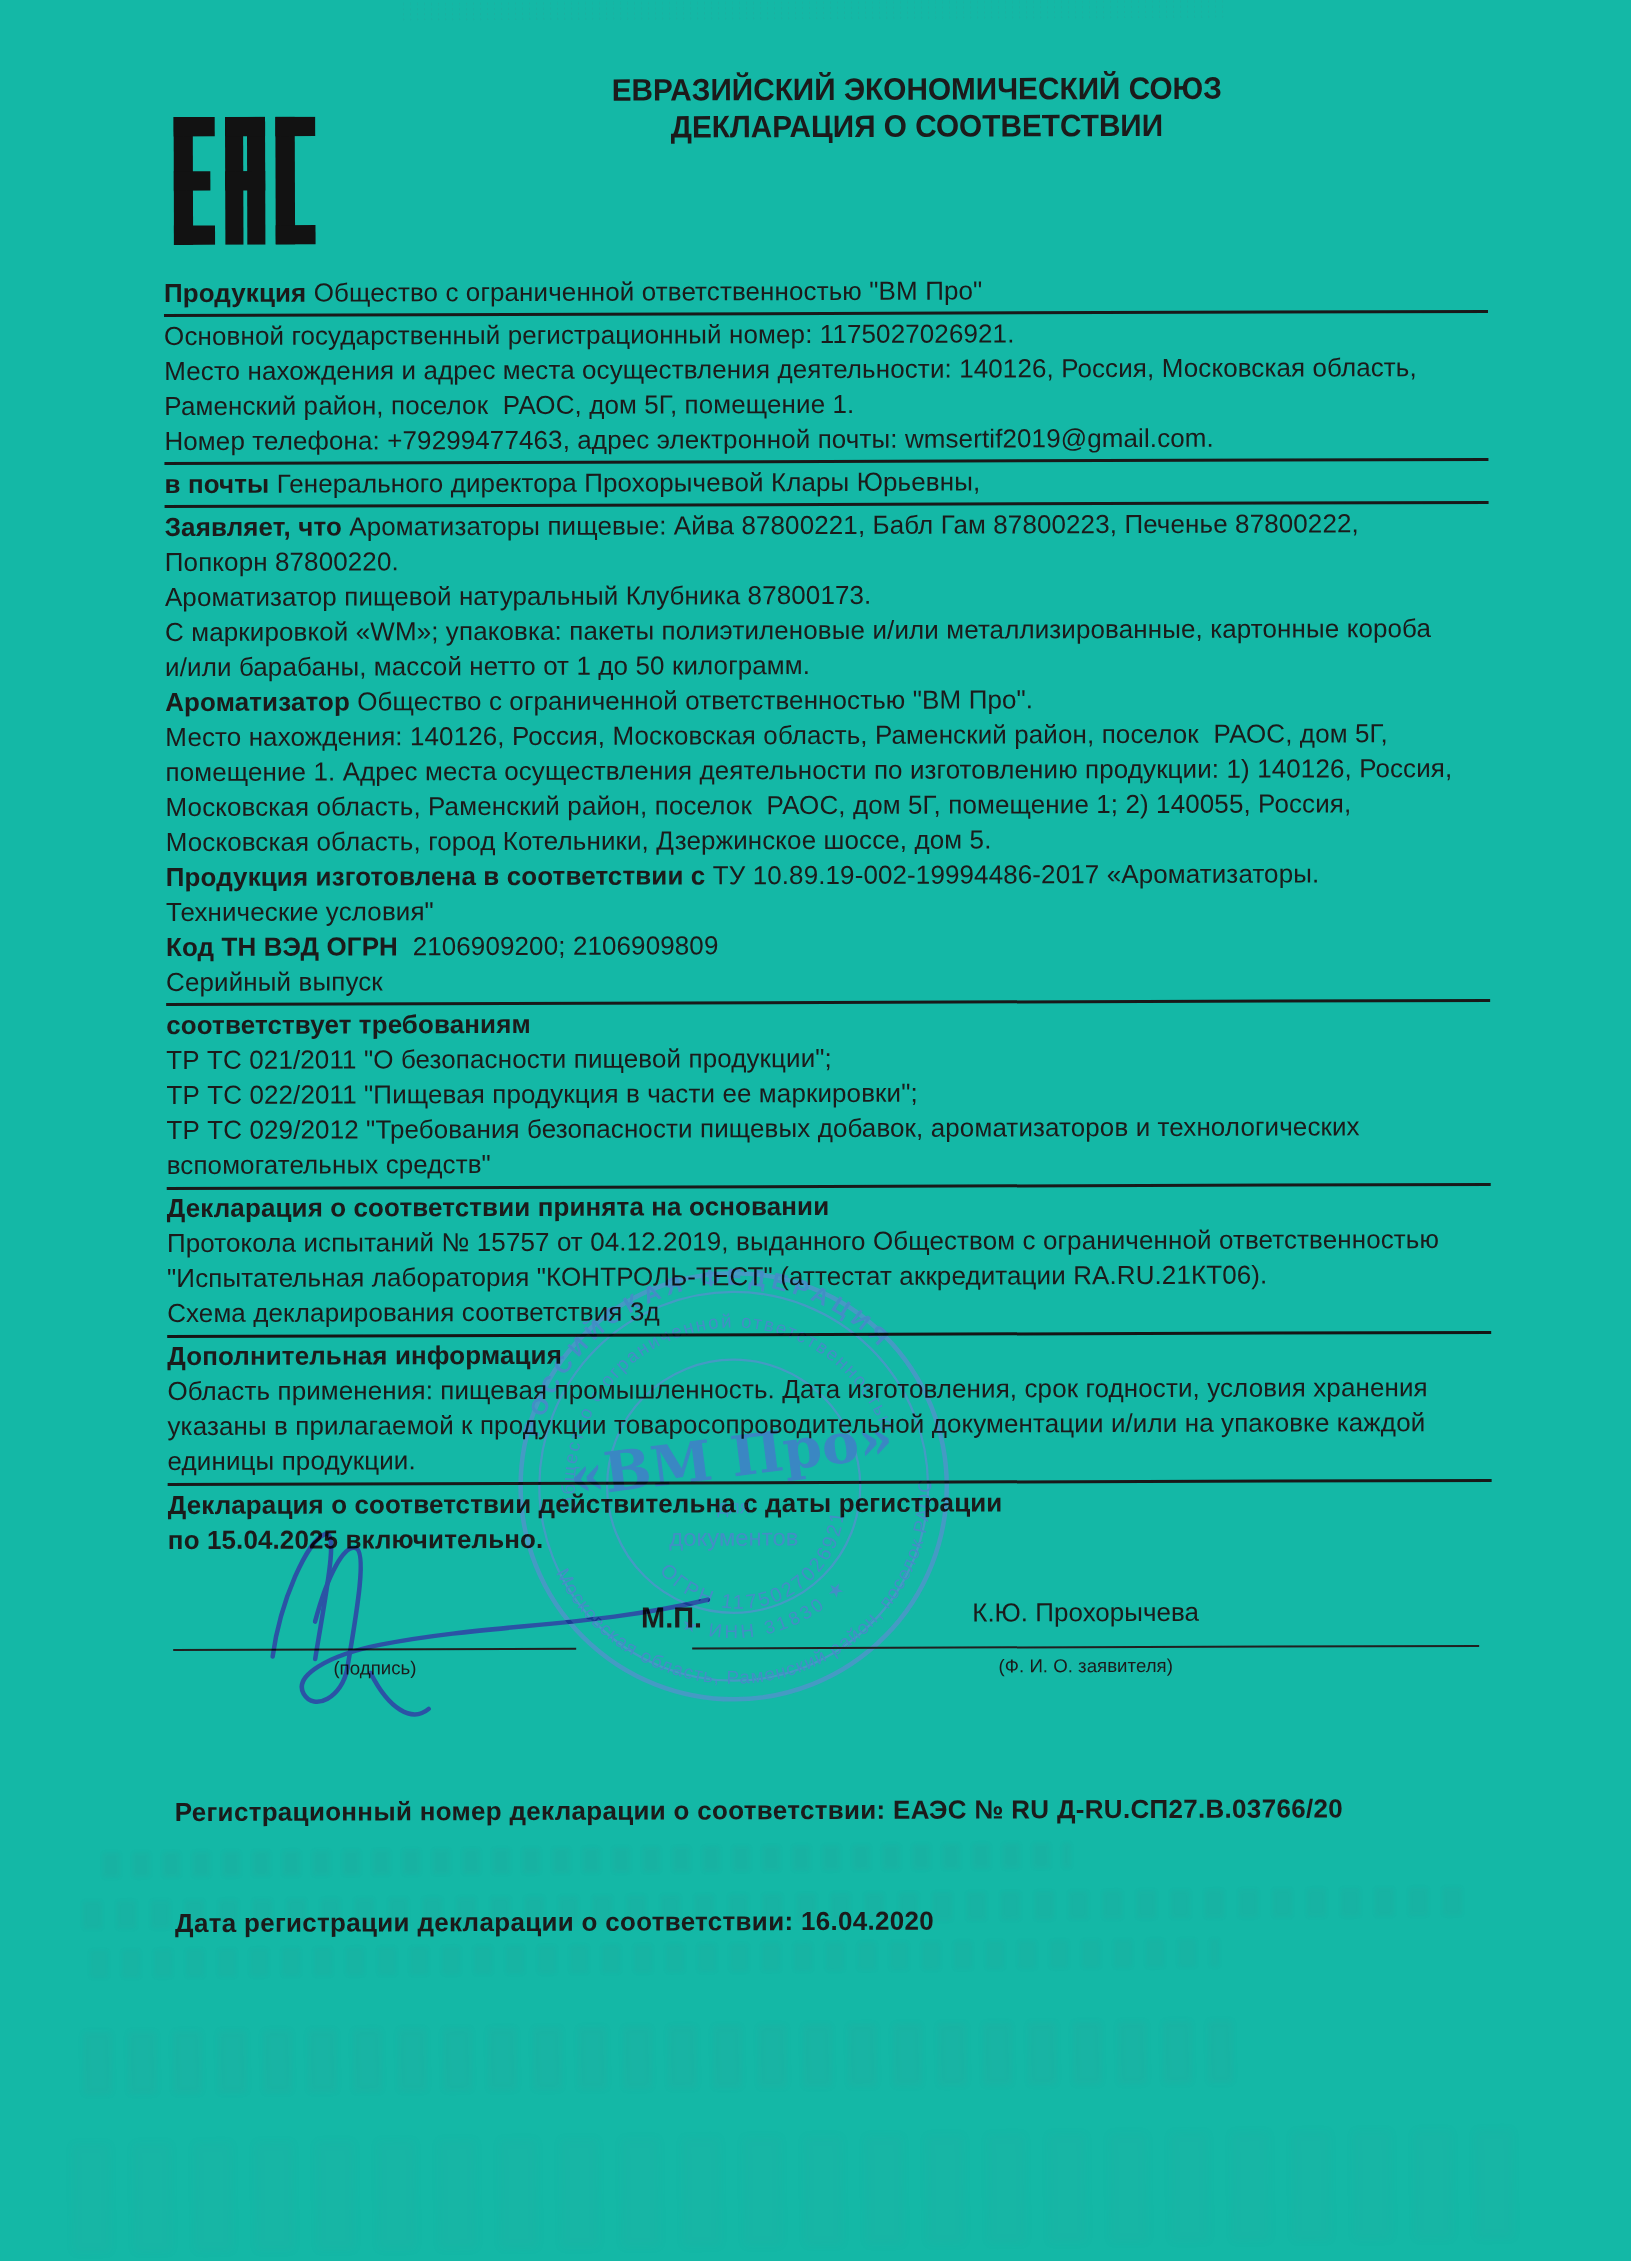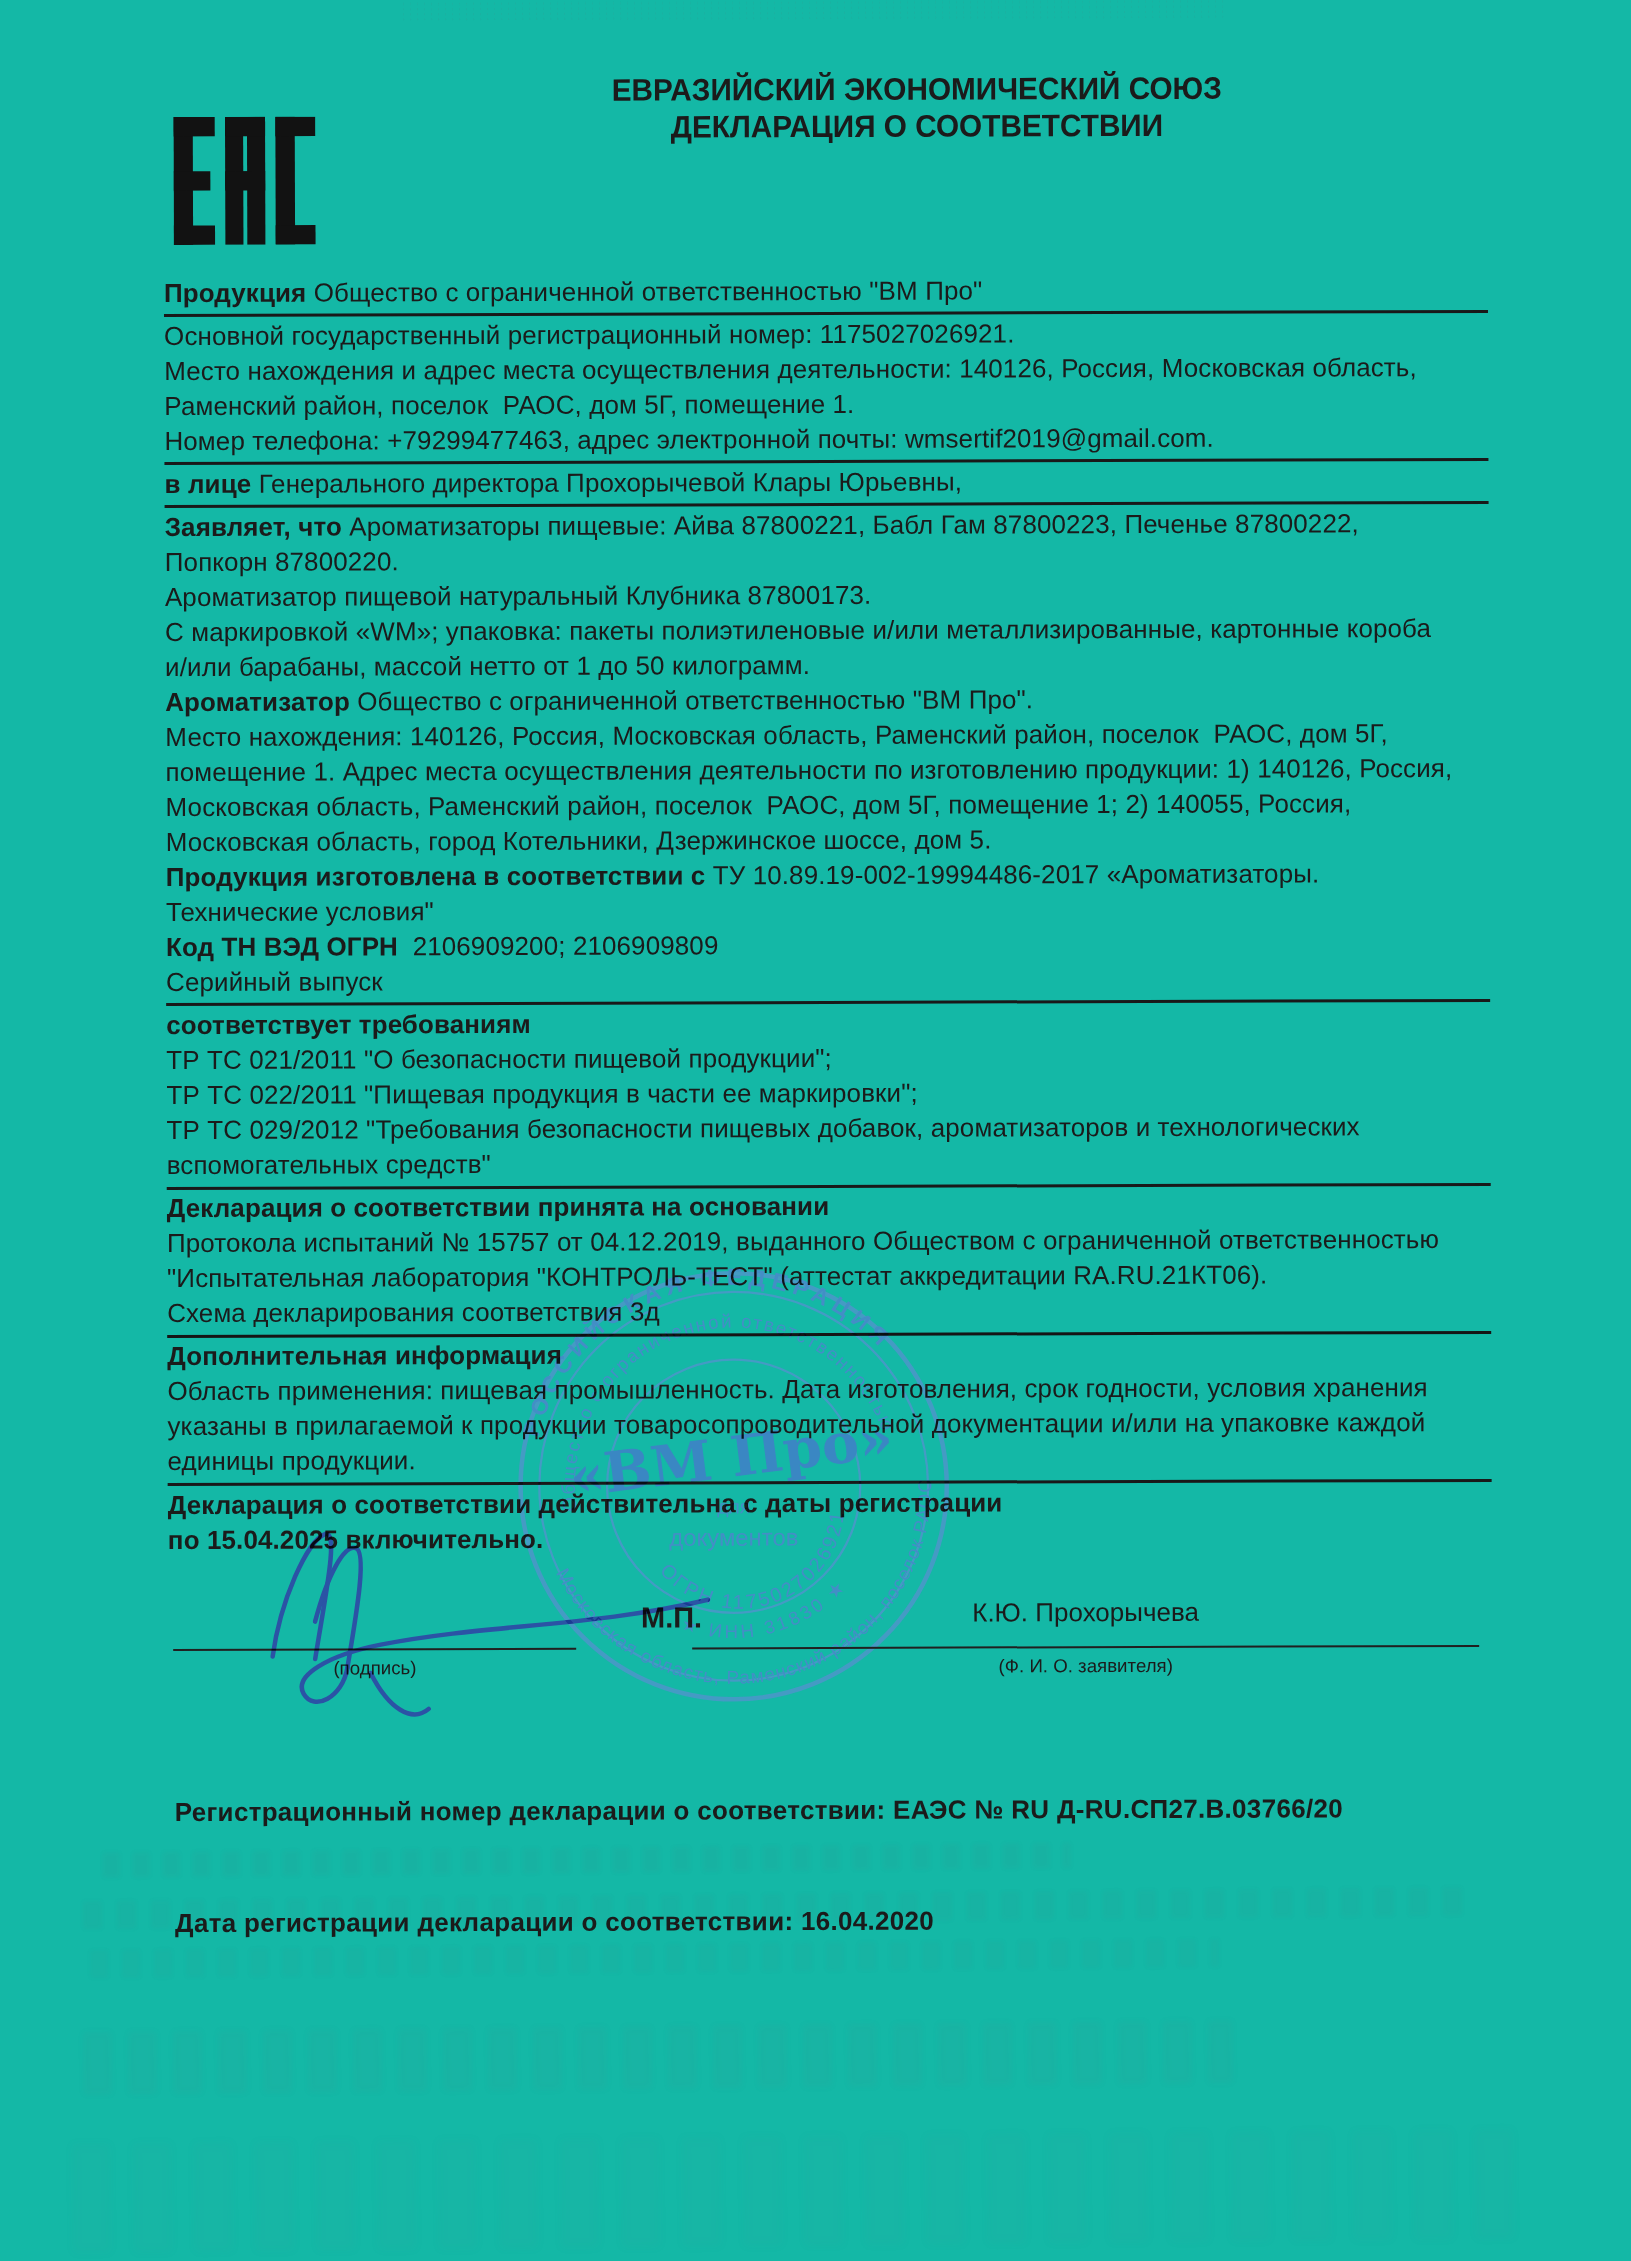--- a/index.html
+++ b/index.html
@@ -106,21 +106,21 @@
       </div>
 
       <div class="grp u">
         <div class="ln">Основной государственный регистрационный номер: 1175027026921.</div>
         <div class="ln">Место нахождения и адрес места осуществления деятельности: 140126, Россия, Московская область,</div>
         <div class="ln">Раменский район, поселок  РАОС, дом 5Г, помещение 1.</div>
         <div class="ln">Номер телефона: +79299477463, адрес электронной почты: wmsertif2019@gmail.com.</div>
       </div>
 
       <div class="grp u">
-        <div class="ln"><span class="b">в лице</span><span> Генерального директора Прохорычевой Клары Юрьевны,</span></div>
+        <div class="ln"><span class="b">в почты</span><span> Генерального директора Прохорычевой Клары Юрьевны,</span></div>
       </div>
 
       <div class="grp u">
         <div class="ln"><span class="b">Заявляет, что</span><span> Ароматизаторы пищевые: Айва 87800221, Бабл Гам 87800223, Печенье 87800222,</span></div>
         <div class="ln">Попкорн 87800220.</div>
         <div class="ln">Ароматизатор пищевой натуральный Клубника 87800173.</div>
         <div class="ln">С маркировкой «WM»; упаковка: пакеты полиэтиленовые и/или металлизированные, картонные короба</div>
         <div class="ln">и/или барабаны, массой нетто от 1 до 50 килограмм.</div>
         <div class="ln"><span class="b">Ароматизатор</span><span> Общество с ограниченной ответственностью "ВМ Про".</span></div>
         <div class="ln">Место нахождения: 140126, Россия, Московская область, Раменский район, поселок  РАОС, дом 5Г,</div>

